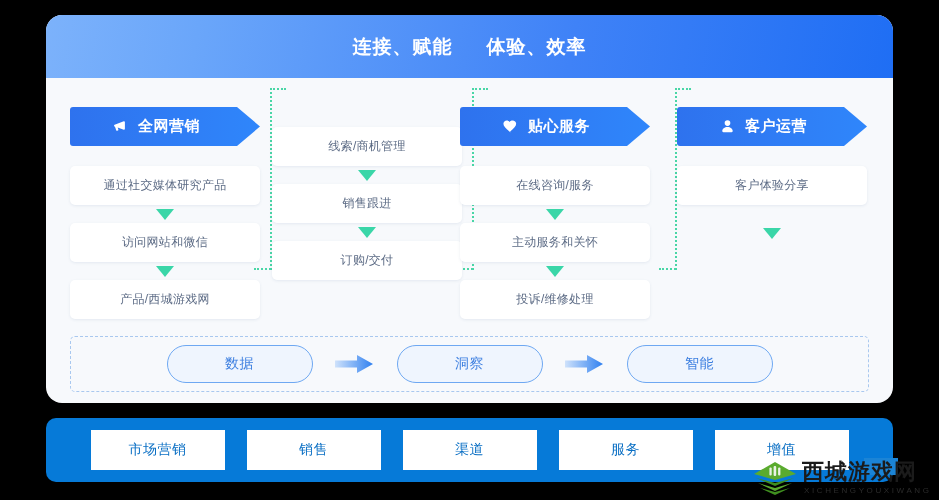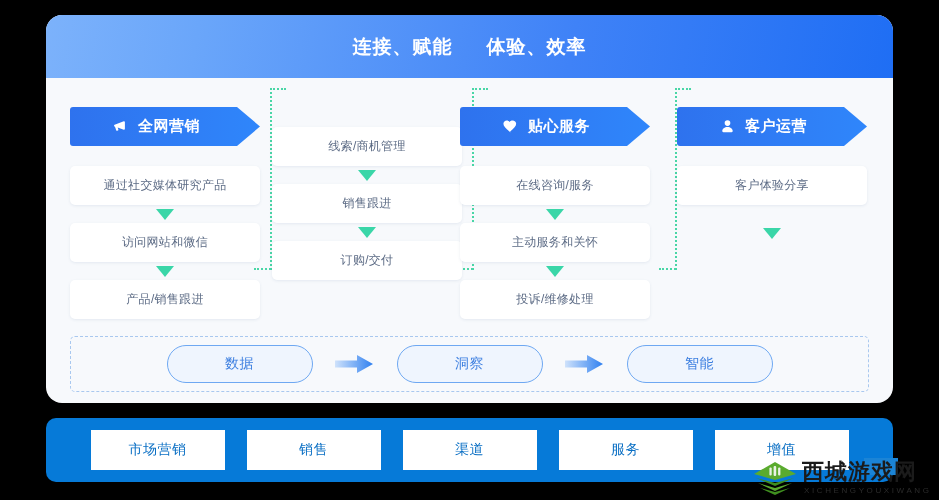--- a/index.html
+++ b/index.html
@@ -181,21 +181,21 @@
         </div>
         <div class="stack">
           <div class="box">通过社交媒体研究产品</div>
           <div class="arrow-tri">
               <i></i>
             </div>
           <div class="box">访问网站和微信</div>
           <div class="arrow-tri">
               <i></i>
             </div>
-          <div class="box">产品/销售跟进</div>
+          <div class="box">产品/西城游戏网</div>
         </div>
       </div>
 
       <div class="col c1">
         <div class="stack">
           <div class="box">线索/商机管理</div>
           <div class="arrow-tri">
               <i></i>
             </div>
           <div class="box">销售跟进</div>

